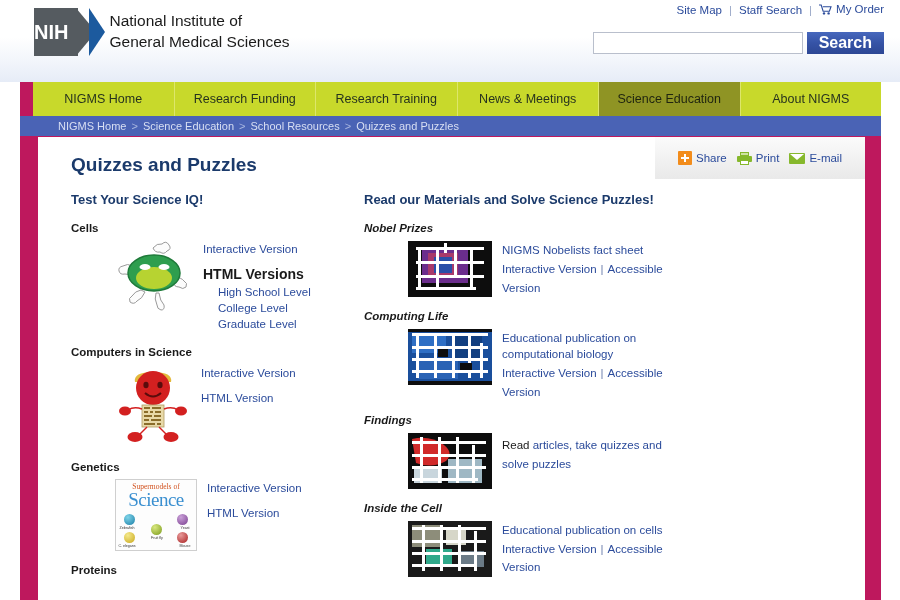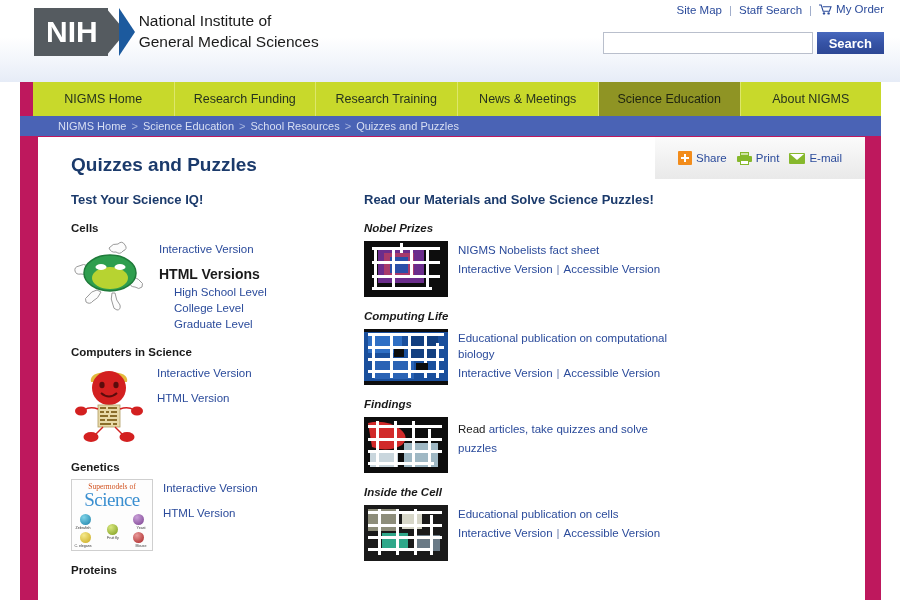--- a/index.html
+++ b/index.html
@@ -19,22 +19,22 @@
     background:linear-gradient(to bottom,#ffffff 0%,#ffffff 45%,#f2f5fb 75%,#e6ecf7 100%);
   }
   .logo-wrap {
     position:absolute; left:34px; top:8px;
     display:flex; align-items:center;
   }
   .nih-mark { position:relative; display:flex; align-items:center; height:48px; }
   .nih-box {
     background:#555b60; color:#ffffff;
     font-family:"Liberation Sans", sans-serif;
-    font-weight:bold; font-size:30px; letter-spacing:0px;
-    padding:7px 10px 7px 12px; height:48px;
+    font-weight:bold; font-size:20px; letter-spacing:0px;
+    padding:7px 10px 7px 0; height:48px;
     display:flex; align-items:center; line-height:1;text-align:center;
   }
   .nih-chevron {
     width:0; height:0; margin-left:-2px;
     border-top:24px solid transparent;
     border-bottom:24px solid transparent;
     border-left:20px solid #555b60;
     position:relative;
   }
   .nih-chev-blue {
@@ -64,21 +64,21 @@
   }
   .search-input {
     width:210px; height:22px;
     border:1px solid #b9bfcc; background:#fff;
     font-size:12px; padding:0 4px; outline:none;
     font-family:"Liberation Sans", sans-serif;
   }
   .search-btn {
     height:22px; border:none; cursor:pointer;
     background:linear-gradient(to bottom,#4768bd 0%,#3653a6 50%,#2d4794 100%);
-    color:#ffffff; font-weight:bold; font-size:13px;
+    color:#ffffff; font-weight:bold; font-size:16px;
     padding:0 12px; margin-left:4px;
     font-family:"Liberation Sans", sans-serif;
   }
 
   
   .frame {
     position:absolute; left:20px; top:82px;
     width:861px; height:518px;
     background:#be185d;
   }
@@ -165,21 +165,21 @@
   }
   .sub-heading {
     font-size:11.5px; font-weight:bold; color:#1a1a1a;
     margin:0 0 6px 0;
   }
   .sub-heading-italic {
     font-size:11.5px; font-weight:bold; font-style:italic; color:#1a1a1a;
     margin:0 0 7px 0;
   }
   .entry { display:flex; margin-bottom:13px; }
-  .entry-thumb { flex:0 0 auto; margin-right:10px; }
+  .entry-thumb { flex:0 0 auto; margin-right:10px;margin-left:44px; }
   .entry-links { padding-top:2px; }
   .lnk {
     display:block; font-size:11.5px; color:#2b4b9b;
     text-decoration:none; line-height:1.38; cursor:pointer;
   }
   .lnk.inline { display:inline; }
   .lbl-bold {
     display:block; font-size:14px; font-weight:bold;
     color:#1a1a1a; line-height:1.5; margin-top:6px;
   }

